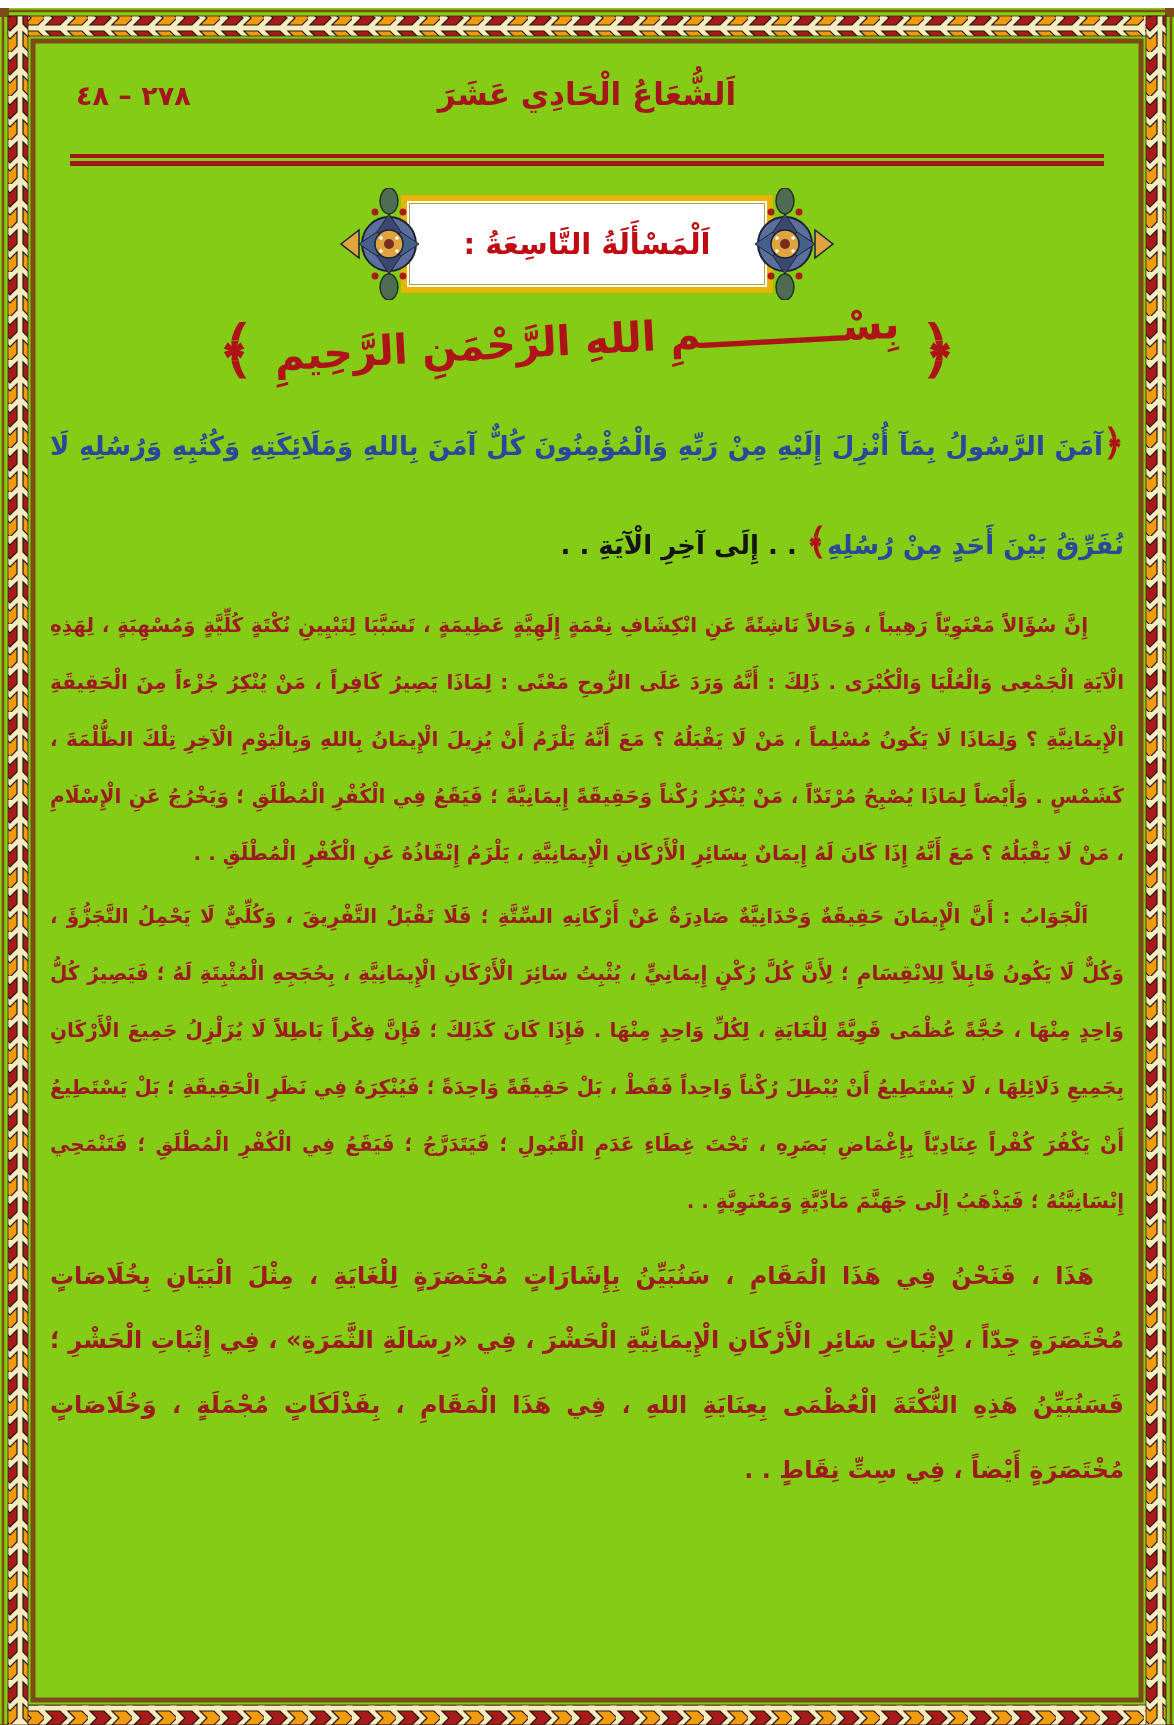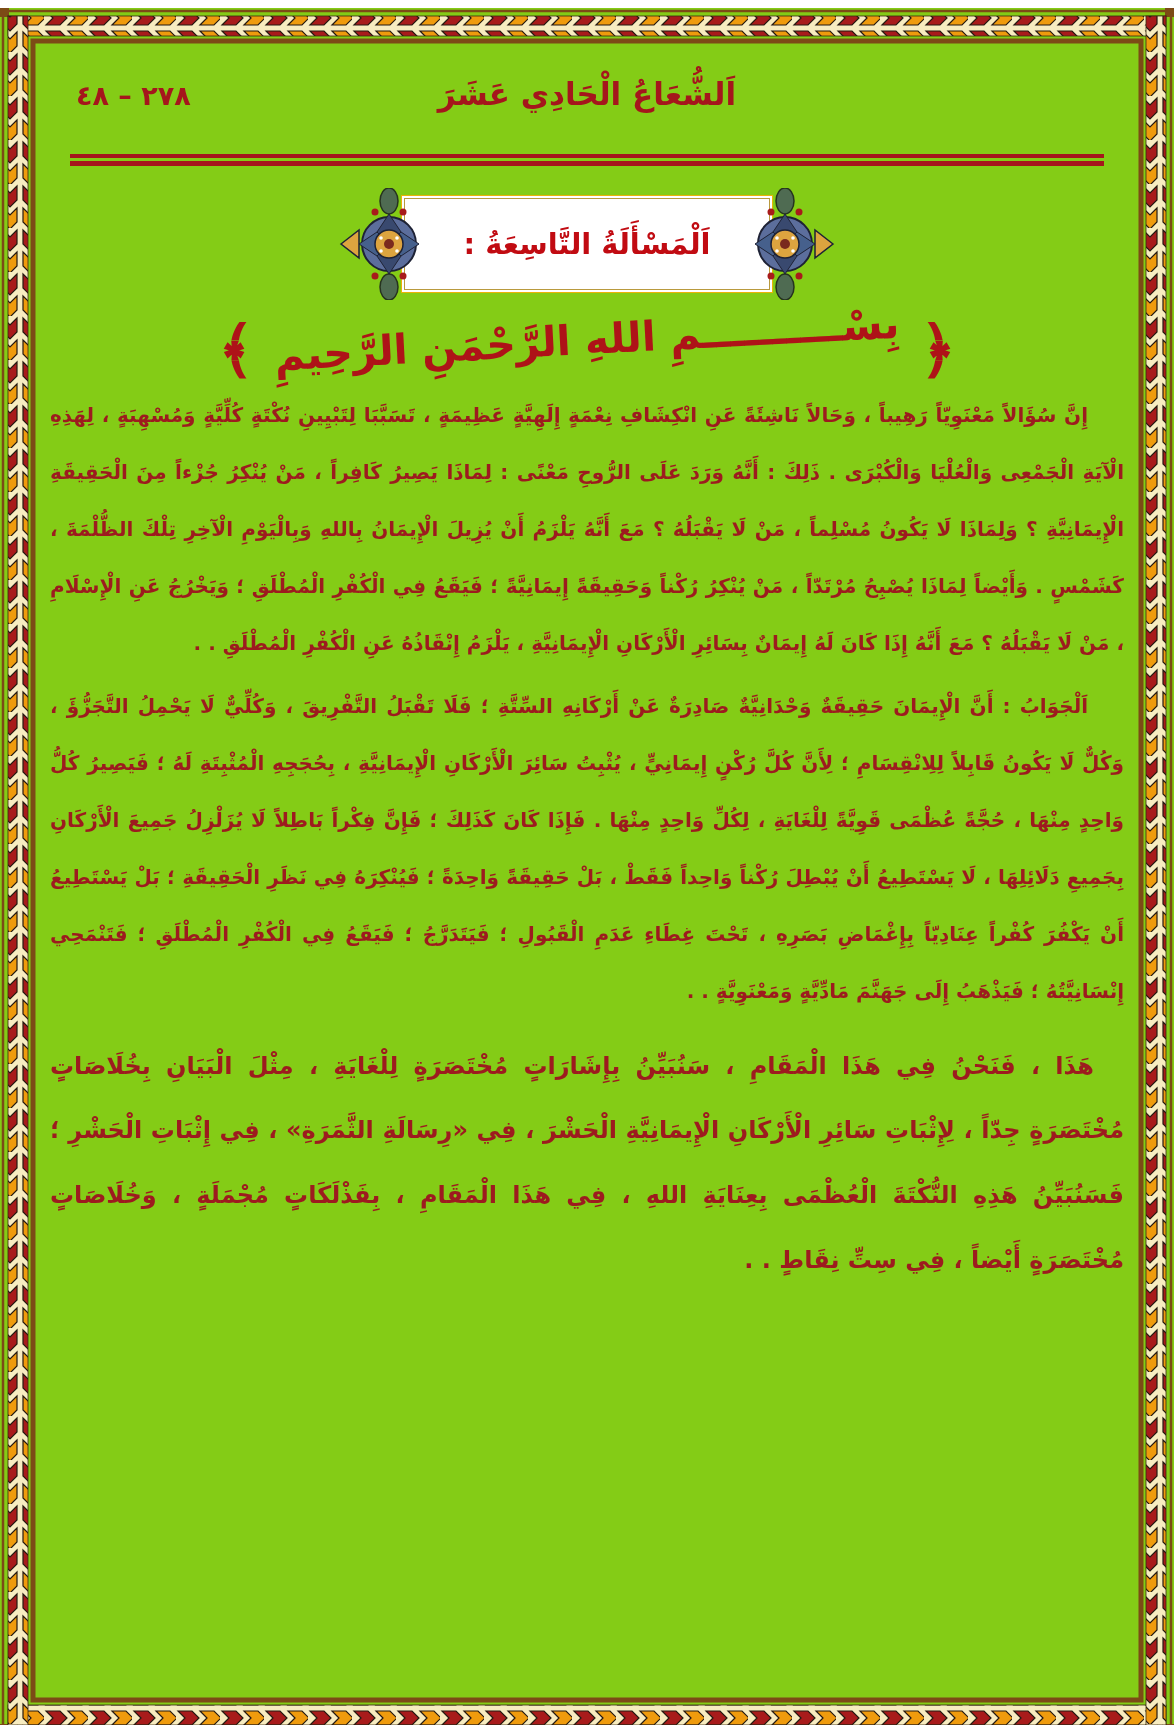--- a/index.html
+++ b/index.html
@@ -36,21 +36,21 @@
   
   .rule { margin:14px 24px 0; }
   .rule-a { height:4px; background:#a5161c; }
   .rule-b { height:5px; background:#a5161c; margin-top:3px; }
 
   
   .ornament-row { margin-top:22px; display:flex; justify-content:center; }
   .orn-wrap { position:relative; width:484px; height:112px; }
   .orn-box {
     position:absolute; left:56px; right:56px; top:7px; bottom:7px;
-    border:1px solid #eab308; background:#ffffff;
+    border:6px solid #eab308; background:#ffffff;
     display:flex; align-items:center; justify-content:center;
   }
   .orn-box::after {
     content:""; position:absolute; inset:2px;
     border:1px solid #b99a3e; pointer-events:none;
   }
   .section-heading {
     font-size:29px; font-weight:bold; color:#c10b12; direction:rtl;
   }
   .medallion { position:absolute; top:0; width:104px; height:112px; z-index:3; }
@@ -169,19 +169,20 @@
               <use href="#medallion-def"></use>
             </g>
         </svg>
       </div>
     </div>
 
     <div class="basmala">
       <span class="bracket">﴿</span><span class="btext">بِسْــــــــــمِ اللهِ الرَّحْمَنِ الرَّحِيمِ</span><span class="bracket">﴾</span>
     </div>
 
+    <p class="verse"><span class="vbracket">﴿</span><span>آمَنَ الرَّسُولُ بِمَآ أُنْزِلَ إِلَيْهِ مِنْ رَبِّهِ وَالْمُؤْمِنُونَ كُلٌّ آمَنَ بِاللهِ وَمَلَائِكَتِهِ وَكُتُبِهِ وَرُسُلِهِ لَا نُفَرِّقُ بَيْنَ أَحَدٍ مِنْ رُسُلِهِ</span><span class="vbracket">﴾</span><span class="tail"> . . إِلَى آخِرِ الْآيَةِ . .</span></p>
 
     <p class="para p-main">إِنَّ سُؤَالاً مَعْنَوِيّاً رَهِيباً ، وَحَالاً نَاشِئَةً عَنِ انْكِشَافِ نِعْمَةٍ إِلَهِيَّةٍ عَظِيمَةٍ ، تَسَبَّبَا لِتَبْيِينِ نُكْتَةٍ كُلِّيَّةٍ وَمُسْهِبَةٍ ، لِهَذِهِ الْآيَةِ الْجَمْعِى وَالْعُلْيَا وَالْكُبْرَى . ذَلِكَ : أَنَّهُ وَرَدَ عَلَى الرُّوحِ مَعْنًى : لِمَاذَا يَصِيرُ كَافِراً ، مَنْ يُنْكِرُ جُزْءاً مِنَ الْحَقِيقَةِ الْإِيمَانِيَّةِ ؟ وَلِمَاذَا لَا يَكُونُ مُسْلِماً ، مَنْ لَا يَقْبَلُهُ ؟ مَعَ أَنَّهُ يَلْزَمُ أَنْ يُزِيلَ الْإِيمَانُ بِاللهِ وَبِالْيَوْمِ الْآخِرِ تِلْكَ الظُّلْمَةَ ، كَشَمْسٍ . وَأَيْضاً لِمَاذَا يُصْبِحُ مُرْتَدّاً ، مَنْ يُنْكِرُ رُكْناً وَحَقِيقَةً إِيمَانِيَّةً ؛ فَيَقَعُ فِي الْكُفْرِ الْمُطْلَقِ ؛ وَيَخْرُجُ عَنِ الْإِسْلَامِ ، مَنْ لَا يَقْبَلُهُ ؟ مَعَ أَنَّهُ إِذَا كَانَ لَهُ إِيمَانٌ بِسَائِرِ الْأَرْكَانِ الْإِيمَانِيَّةِ ، يَلْزَمُ إِنْقَاذُهُ عَنِ الْكُفْرِ الْمُطْلَقِ . .</p>
     <p class="para p-main">اَلْجَوَابُ : أَنَّ الْإِيمَانَ حَقِيقَةٌ وَحْدَانِيَّةٌ صَادِرَةٌ عَنْ أَرْكَانِهِ السِّتَّةِ ؛ فَلَا تَقْبَلُ التَّفْرِيقَ ، وَكُلِّيٌّ لَا يَحْمِلُ التَّجَزُّؤَ ، وَكُلٌّ لَا يَكُونُ قَابِلاً لِلِانْقِسَامِ ؛ لِأَنَّ كُلَّ رُكْنٍ إِيمَانِيٍّ ، يُثْبِتُ سَائِرَ الْأَرْكَانِ الْإِيمَانِيَّةِ ، بِحُجَجِهِ الْمُثْبِتَةِ لَهُ ؛ فَيَصِيرُ كُلُّ وَاحِدٍ مِنْهَا ، حُجَّةً عُظْمَى قَوِيَّةً لِلْغَايَةِ ، لِكُلِّ وَاحِدٍ مِنْهَا . فَإِذَا كَانَ كَذَلِكَ ؛ فَإِنَّ فِكْراً بَاطِلاً لَا يُزَلْزِلُ جَمِيعَ الْأَرْكَانِ بِجَمِيعِ دَلَائِلِهَا ، لَا يَسْتَطِيعُ أَنْ يُبْطِلَ رُكْناً وَاحِداً فَقَطْ ، بَلْ حَقِيقَةً وَاحِدَةً ؛ فَيُنْكِرَهُ فِي نَظَرِ الْحَقِيقَةِ ؛ بَلْ يَسْتَطِيعُ أَنْ يَكْفُرَ كُفْراً عِنَادِيّاً بِإِغْمَاضِ بَصَرِهِ ، تَحْتَ غِطَاءِ عَدَمِ الْقَبُولِ ؛ فَيَتَدَرَّجُ ؛ فَيَقَعُ فِي الْكُفْرِ الْمُطْلَقِ ؛ فَتَنْمَحِي إِنْسَانِيَّتُهُ ؛ فَيَذْهَبُ إِلَى جَهَنَّمَ مَادِّيَّةٍ وَمَعْنَوِيَّةٍ . .</p>
     <p class="para p-small">هَذَا ، فَنَحْنُ فِي هَذَا الْمَقَامِ ، سَنُبَيِّنُ بِإِشَارَاتٍ مُخْتَصَرَةٍ لِلْغَايَةِ ، مِثْلَ الْبَيَانِ بِخُلَاصَاتٍ مُخْتَصَرَةٍ جِدّاً ، لِإِثْبَاتِ سَائِرِ الْأَرْكَانِ الْإِيمَانِيَّةِ الْحَشْرَ ، فِي «رِسَالَةِ الثَّمَرَةِ» ، فِي إِثْبَاتِ الْحَشْرِ ؛ فَسَنُبَيِّنُ هَذِهِ النُّكْتَةَ الْعُظْمَى بِعِنَايَةِ اللهِ ، فِي هَذَا الْمَقَامِ ، بِفَذْلَكَاتٍ مُجْمَلَةٍ ، وَخُلَاصَاتٍ مُخْتَصَرَةٍ أَيْضاً ، فِي سِتِّ نِقَاطٍ . .</p>
 
   </div>
 </div>
 
 </body></html>

